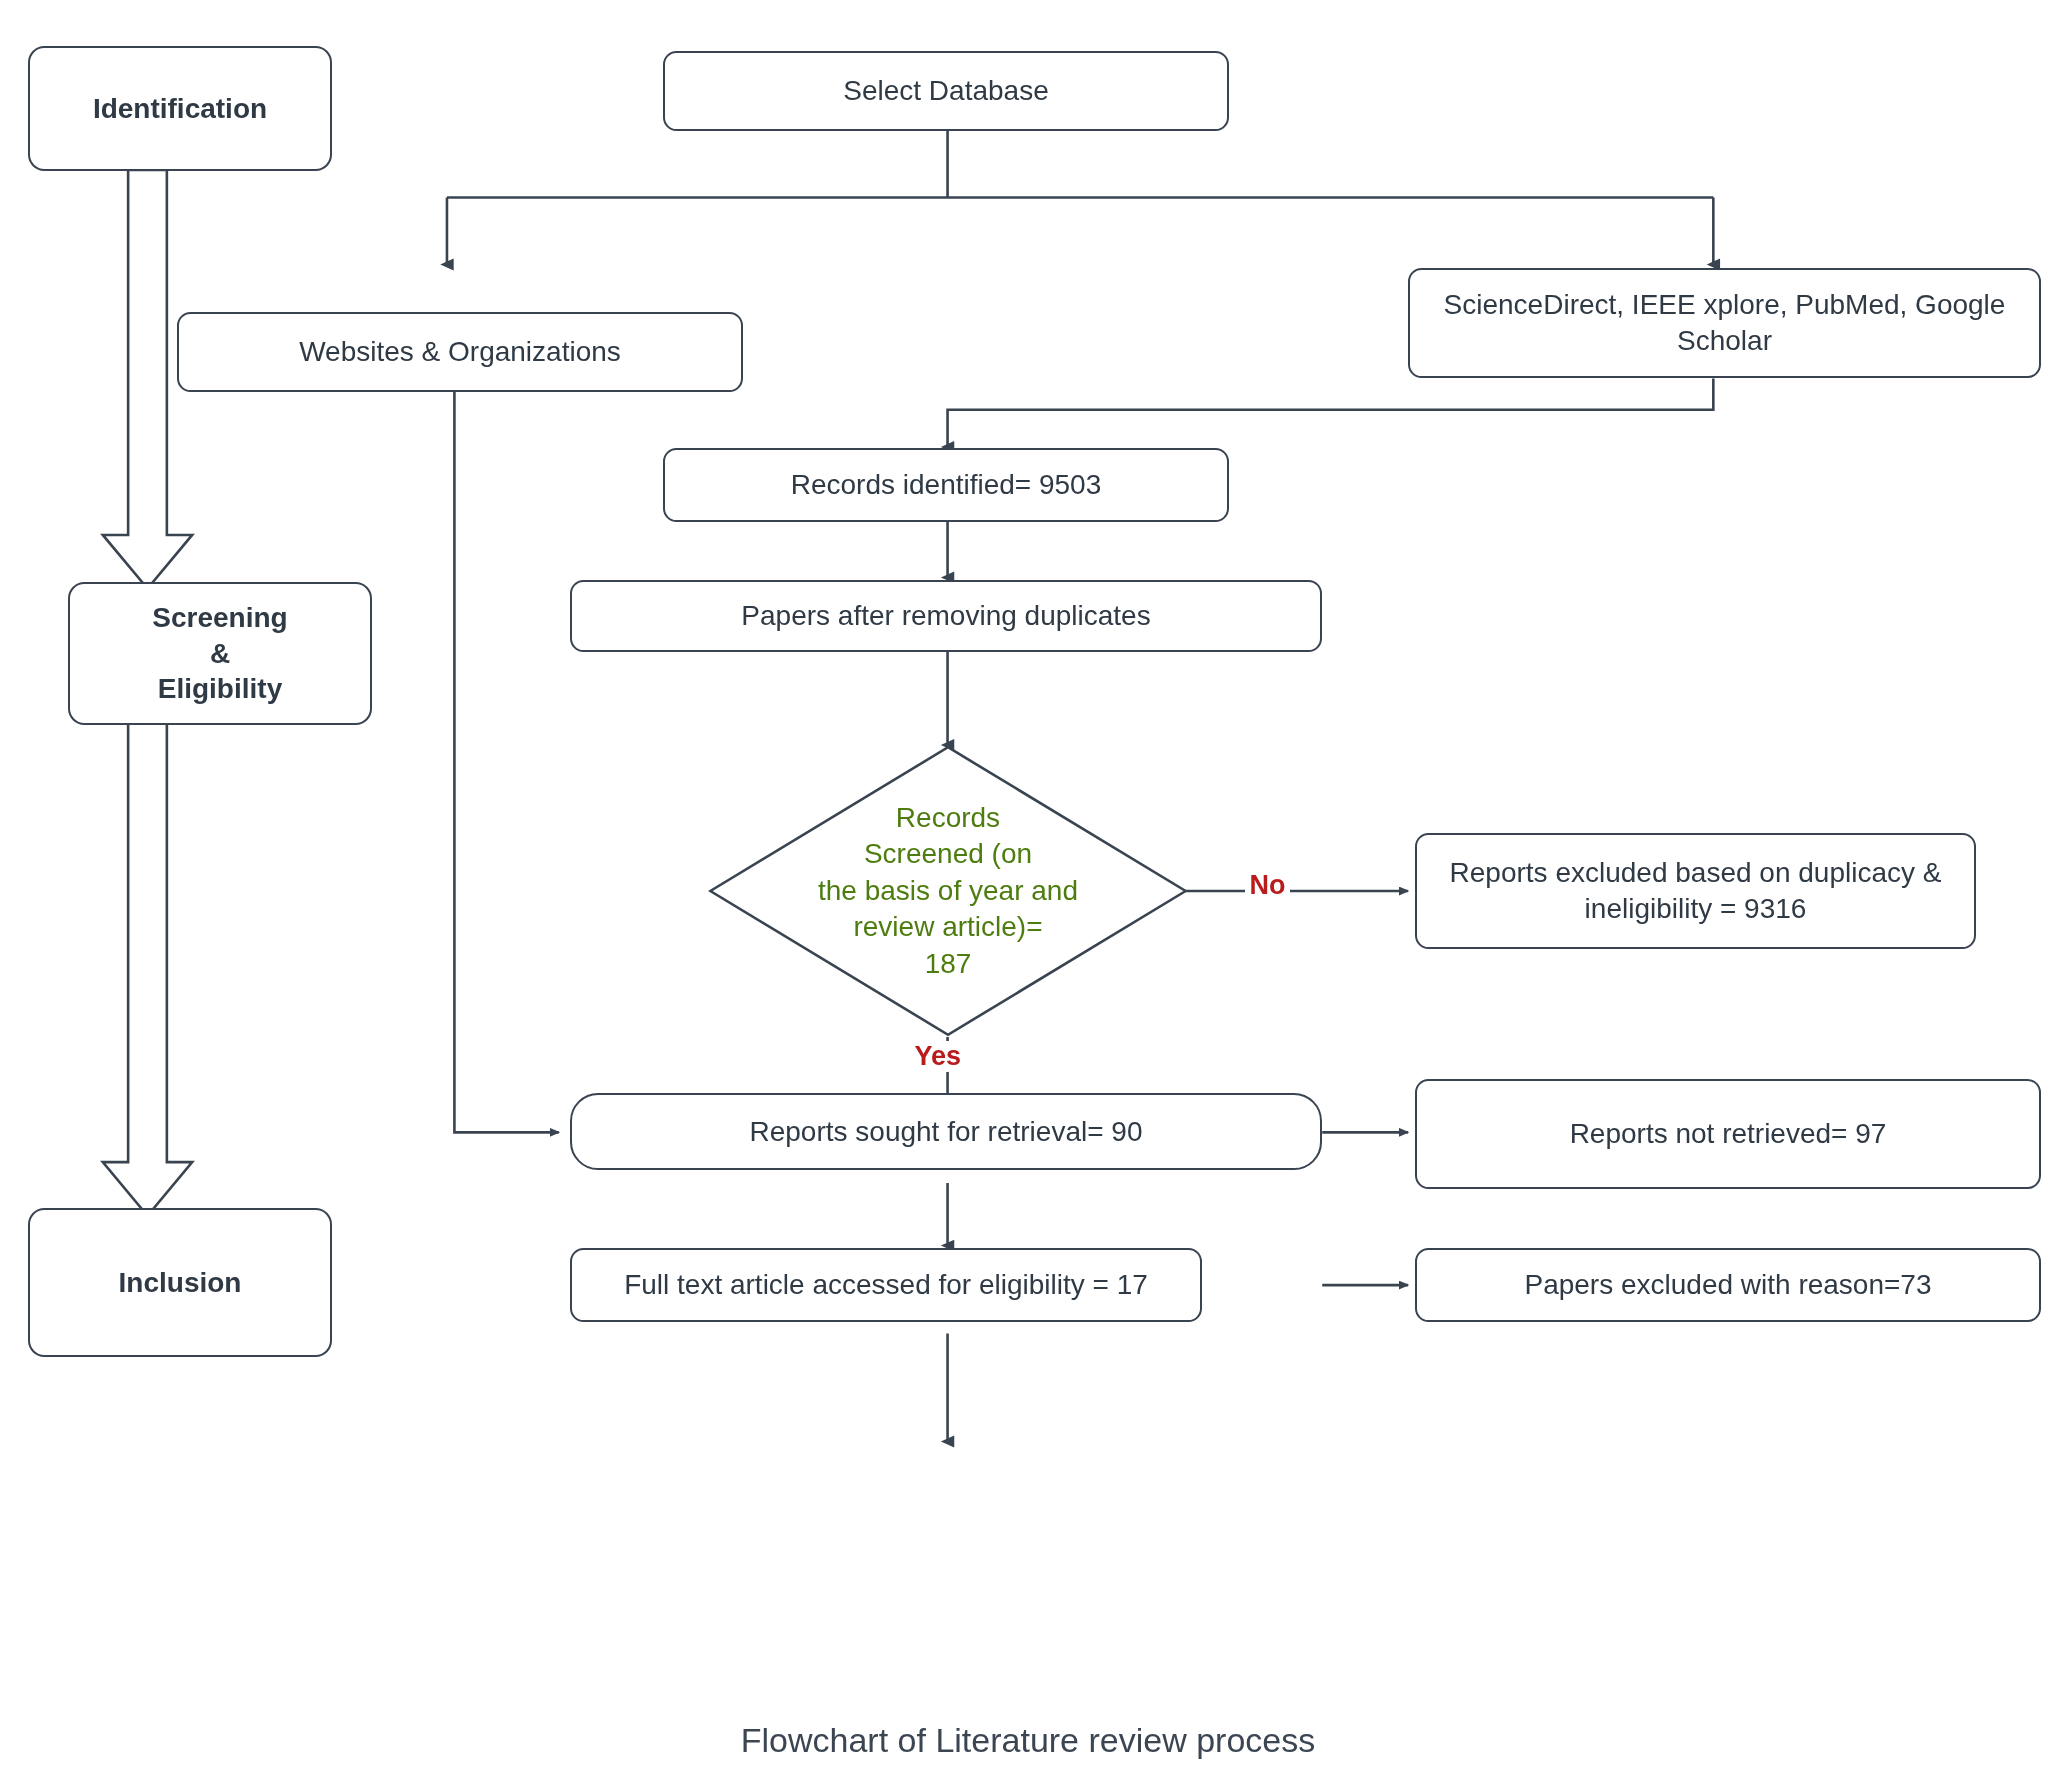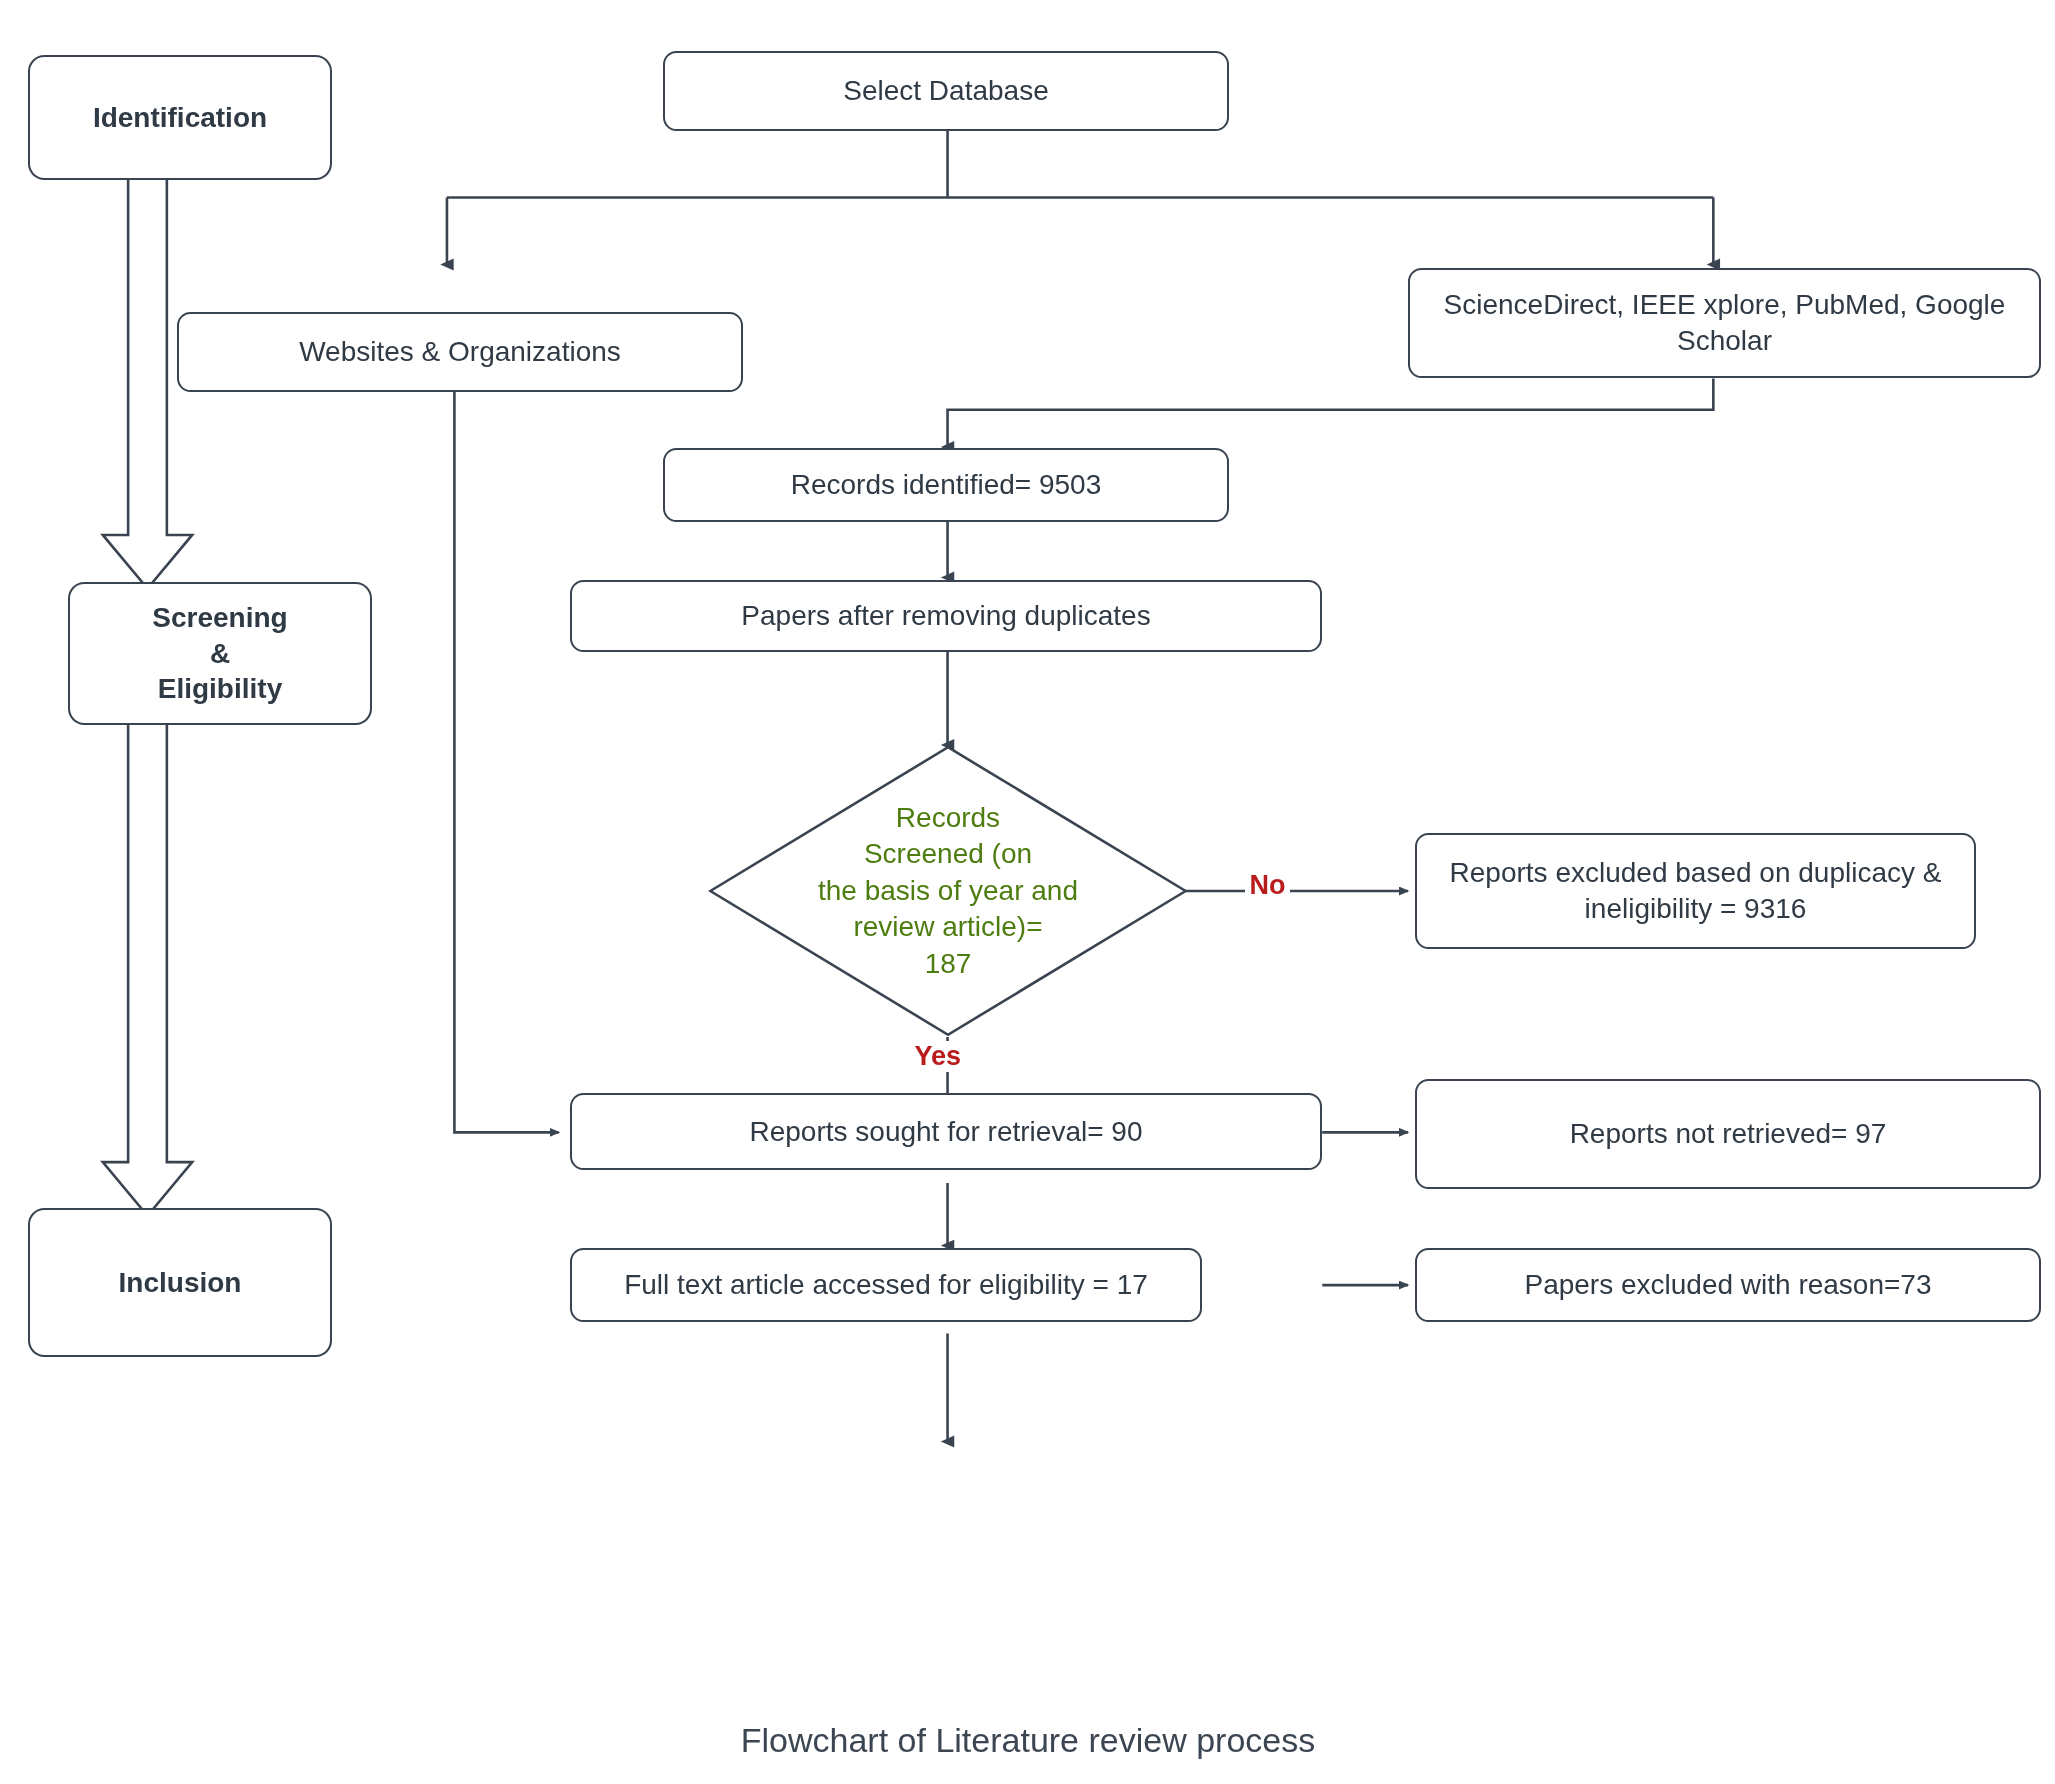--- a/index.html
+++ b/index.html
@@ -124,21 +124,21 @@
 
       <path d="M1272,1790 L1272,1935" marker-end="url(#ahslim)"></path>
     </g>
 
     <g fill="#ffffff" stroke="#3a4450" stroke-width="3.5">
       <path d="M172,228 L224,228 L224,718 L258,718 L198,790 L138,718 L172,718 Z"></path>
       <path d="M172,970 L224,970 L224,1560 L258,1560 L198,1632 L138,1560 L172,1560 Z"></path>
     </g>
   </svg>
 
-  <div class="node stage" style="left:28px; top:46px; width:304px; height:125px;margin-top:9px;">
+  <div class="node stage" style="left:28px; top:46px; width:304px; height:125px;">
     <span style="white-space:pre-line;">Identification</span>
   </div>
 
   <div class="node stage" style="left:28px; top:582px; width:304px; height:143px;margin-left:40px;">
     <span style="white-space:pre-line;">Screening
 &amp;
 Eligibility</span>
   </div>
 
   <div class="node stage" style="left:28px; top:1208px; width:304px; height:149px;">
@@ -173,21 +173,21 @@
 Screened (on
 the basis of year and
 review article)=
 187</div>
   </div>
 
   <div class="node" style="left:1415px; top:833px; width:561px; height:116px;">
     <span>Reports excluded based on duplicacy &amp; ineligibility = 9316</span>
   </div>
 
-  <div class="node" style="left:570px; top:1093px; width:752px; height:77px;">
+  <div class="node" style="left:570px; top:1093px; width:752px; height:77px;border-radius:28px;">
     <span>Reports sought for retrieval= 90</span>
   </div>
 
   <div class="node" style="left:1415px; top:1079px; width:626px; height:110px;">
     <span>Reports not retrieved= 97</span>
   </div>
 
   <div class="node" style="left:570px; top:1248px; width:632px; height:74px;">
     <span>Full text article accessed for eligibility = 17</span>
   </div>

